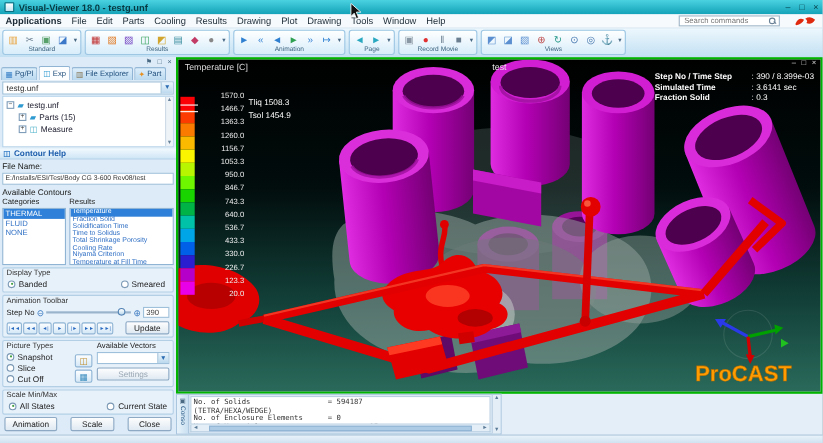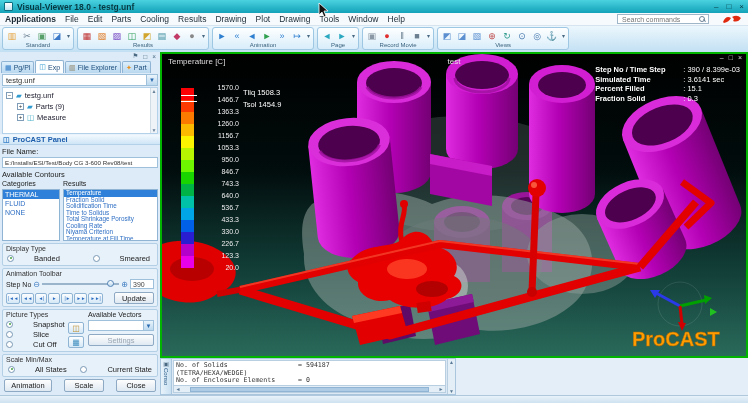--- a/index.html
+++ b/index.html
@@ -57,21 +57,21 @@
   .cols{display:flex;gap:3px;}
   .col-hdr{font-size:7px;color:#222;height:9px;}
   .listbox{border:1px solid #8fb4d4;background:#fff;overflow:hidden;position:relative;}
   .cats .listbox{width:58px;height:52px;}
   .res{flex:1;}
   .res .listbox{height:52px;}
   .li{font-size:6.3px;line-height:6.5px;color:#2f6fc4;padding-left:2px;white-space:nowrap;}
   .li.sel{background:#2f80d8;color:#fff;}
   .gbox{border:1px solid #b3cfe6;border-radius:2px;margin-top:2px;padding:1px 3px 2px 3px;position:relative;background:#e7f1fa;}
   .gbox-title{font-size:7px;color:#333;line-height:8px;}
-  .radio-row{display:flex;align-items:center;gap:20px;font-size:7.5px;color:#222;height:10px;}
+  .radio-row{display:flex;align-items:center;gap:3px;font-size:7.5px;color:#222;height:10px;}
   .radio{width:7px;height:7px;border:1px solid #7a98b4;border-radius:50%;background:#fff;position:relative;flex:none;}
   .radio.sel::after{content:"";position:absolute;inset:1.5px;border-radius:50%;background:#44a044;}
   .dt-opts{display:flex;justify-content:space-between;padding:0 4px 0 1px;}
   .anim-row1{display:flex;align-items:center;gap:2px;height:12px;font-size:7px;color:#222;}
   .sl-end{color:#3a7ac0;font-size:8px;}
   .sl-track{flex:1;height:2px;background:#9ab4cc;position:relative;}
   .sl-thumb{position:absolute;left:84%;top:-3px;width:7px;height:7px;border-radius:50%;background:linear-gradient(#fdfeff,#bcd9ee);border:1px solid #5585b5;}
   .step-box{width:24px;height:10px;border:1px solid #9fc0da;background:#fff;font-size:7px;color:#444;text-align:left;padding:0 2px;line-height:9px;}
   .anim-row2{display:flex;align-items:center;gap:1px;margin-top:2px;}
   .pb-btn{height:11px;min-width:12px;padding:0 1px;border:1px solid #8fb4d4;border-radius:2px;background:linear-gradient(#fdfeff,#d4e8f6);font-size:4.6px;color:#2a6ac0;text-align:center;line-height:10px;}
@@ -89,21 +89,21 @@
   .sc-opts{display:flex;justify-content:space-between;padding:0 2px;}
   .lp-footer{height:17px;display:flex;align-items:center;justify-content:space-between;padding:2px 2px;}
   .lp-footer .btn{height:13px;line-height:12px;}
 
   
   .viewport{position:absolute;left:160px;top:52px;width:588px;height:306px;border:2px solid #00b400;background:linear-gradient(180deg,#000 0%,#010c0c 38%,#123f38 72%,#2a6a5b 100%);overflow:hidden;}
   .vp-svg{position:absolute;left:0;top:0;}
   .vp-title{position:absolute;left:50%;top:3px;transform:translateX(-50%);color:#e8e8e8;font-size:8px;}
   .vp-ctrl{position:absolute;right:4px;top:0;display:flex;gap:5px;color:#ddd;font-size:7px;}
   .leg-title{position:absolute;left:6px;top:3px;color:#ddd;font-size:8px;}
-  .legend{position:absolute;left:19px;top:30px;width:130px;height:190px;}
+  .legend{position:absolute;left:2px;top:30px;width:130px;height:190px;}
   .leg-bar{position:absolute;left:0;top:4px;width:13px;height:180px;display:flex;flex-direction:column;}
   .leg-band{flex:1;}
   .leg-mark{position:absolute;left:0;width:16px;height:1px;background:#fff;}
   .leg-tick{position:absolute;left:16px;width:42px;color:#eee;font-size:7px;text-align:right;}
   .leg-anno{position:absolute;color:#fff;font-size:7.5px;white-space:nowrap;}
   .info{position:absolute;right:6px;top:11px;color:#fff;}
   .info-row{display:flex;font-size:7.5px;line-height:9.5px;}
   .info-lbl{width:88px;font-weight:bold;}
 
   
@@ -268,35 +268,35 @@
     </div>
     <div class="tree">
       <div class="tree-row">
         <span class="expander">−</span>
         <span class="tree-ic" style="color: rgb(46, 154, 208);">▰</span>
         <span>testg.unf</span>
       </div>
       <div class="tree-row child">
         <span class="expander">+</span>
         <span class="tree-ic" style="color: rgb(46, 154, 208);">▰</span>
-        <span>Parts (9)</span>
+        <span>Parts (15)</span>
       </div>
       <div class="tree-row child">
         <span class="expander">+</span>
         <span class="tree-ic" style="color: rgb(74, 176, 200);">◫</span>
         <span>Measure</span>
       </div>
       <div class="vsb">
           <span>▲</span>
           <span>▼</span>
         </div>
     </div>
     <div class="sec-hdr">
       <span class="hdr-ic">◫</span>
-      <span>ProCAST Panel</span>
+      <span>Contour Help</span>
     </div>
     <div class="lp-body">
       <div class="fname-label">File Name:</div>
       <input class="fname-input" value="E:/Installs/ESI/Test/Body CG 3-600 Rev08/test" style="">
       <div class="avail-label">Available Contours</div>
       <div class="cols">
         <div class="cats">
           <div class="col-hdr">Categories</div>
           <div class="listbox">
             <div class="li sel" style="line-height:9px;font-size:7px;">THERMAL</div>
@@ -560,24 +560,20 @@
     <div class="info">
       <div class="info-row">
           <span class="info-lbl">Step No / Time Step</span>
           <span>: 390 / 8.399e-03</span>
         </div>
       <div class="info-row">
           <span class="info-lbl">Simulated Time</span>
           <span>: 3.6141 sec</span>
         </div>
       <div class="info-row">
-          <span class="info-lbl">Percent Filled</span>
-          <span>: 15.1</span>
-        </div>
-      <div class="info-row">
           <span class="info-lbl">Fraction Solid</span>
           <span>: 0.3</span>
         </div>
     </div>
   </div>
 
   <div class="console">
     <div class="con-tab">
       <span style="font-size:6px;color:#4a6a84;">▣</span>
       <span class="rot">Conso</span>

